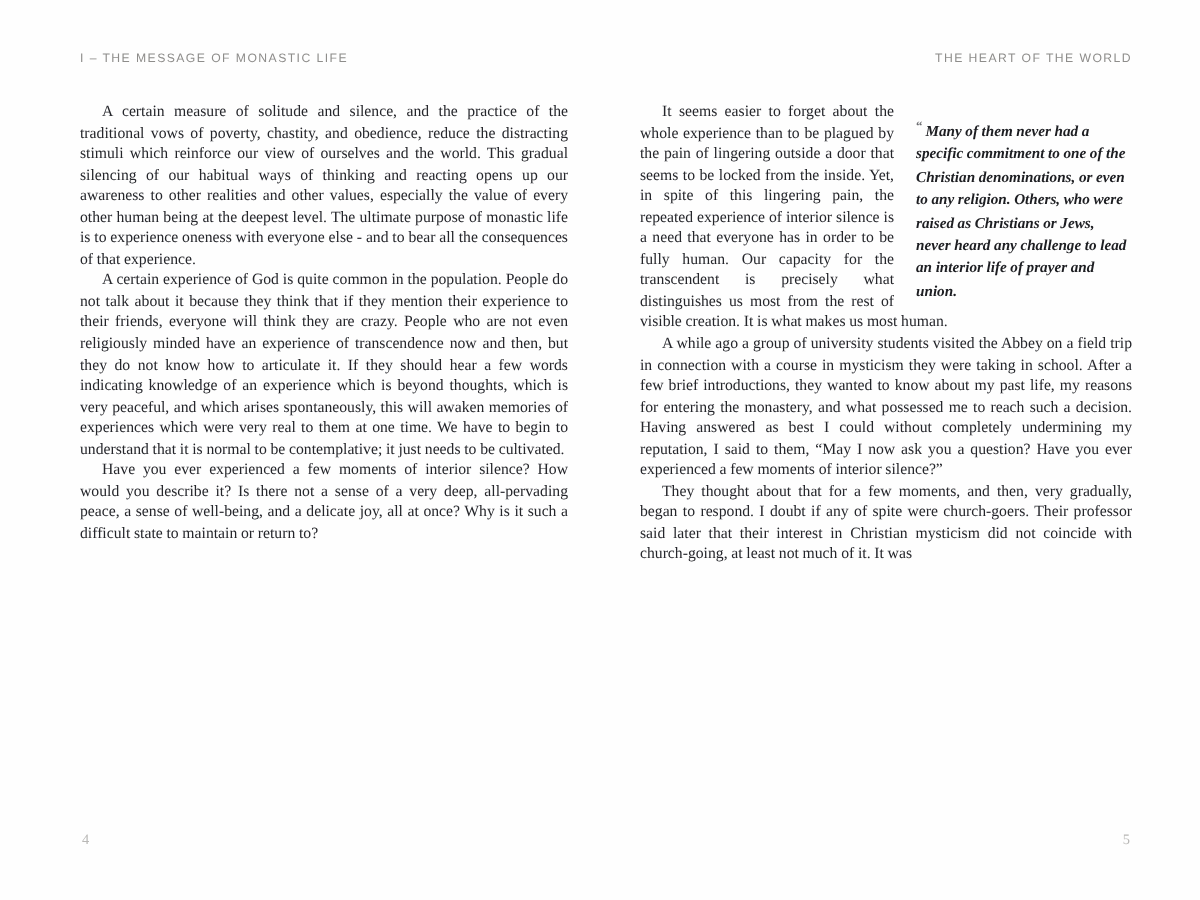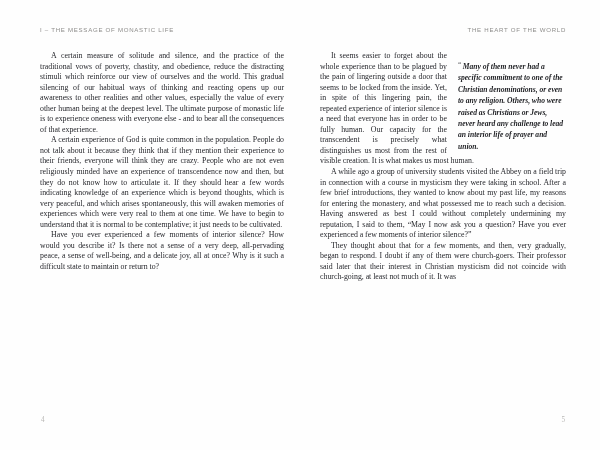--- a/index.html
+++ b/index.html
@@ -130,19 +130,19 @@
 
   <div class="page page-right">
     <div class="running-head right">THE HEART OF THE WORLD</div>
 
     <div class="body-col clearfix">
       <div class="pullquote">
         <span class="qmark">“</span><span>Many of them never had a specific commitment to one of the Christian denominations, or even to any religion. Others, who were raised as Christians or Jews, never heard any challenge to lead an interior life of prayer and union.</span>
       </div>
       <p>It seems easier to forget about the whole experience than to be plagued by the pain of lingering outside a door that seems to be locked from the inside. Yet, in spite of this lingering pain, the repeated experience of interior silence is a need that everyone has in order to be fully human. Our capacity for the transcendent is precisely what distinguishes us most from the rest of visible creation. It is what makes us most human.</p>
       <p>A while ago a group of university students visited the Abbey on a field trip in connection with a course in mysticism they were taking in school. After a few brief introductions, they wanted to know about my past life, my reasons for entering the monastery, and what possessed me to reach such a decision. Having answered as best I could without completely undermining my reputation, I said to them, “May I now ask you a question? Have you ever experienced a few moments of interior silence?”</p>
-      <p>They thought about that for a few moments, and then, very gradually, began to respond. I doubt if any of them were church-goers. Their professor said later that their interest in Christian mysticism did not coincide with church-going, at least not much of it. It was</p>
+      <p>They thought about that for a few moments, and then, very gradually, began to respond. I doubt if any of spite were church-goers. Their professor said later that their interest in Christian mysticism did not coincide with church-going, at least not much of it. It was</p>
     </div>
 
     <div class="folio folio-right">5</div>
   </div>
 
 </div>
 
 </body></html>

